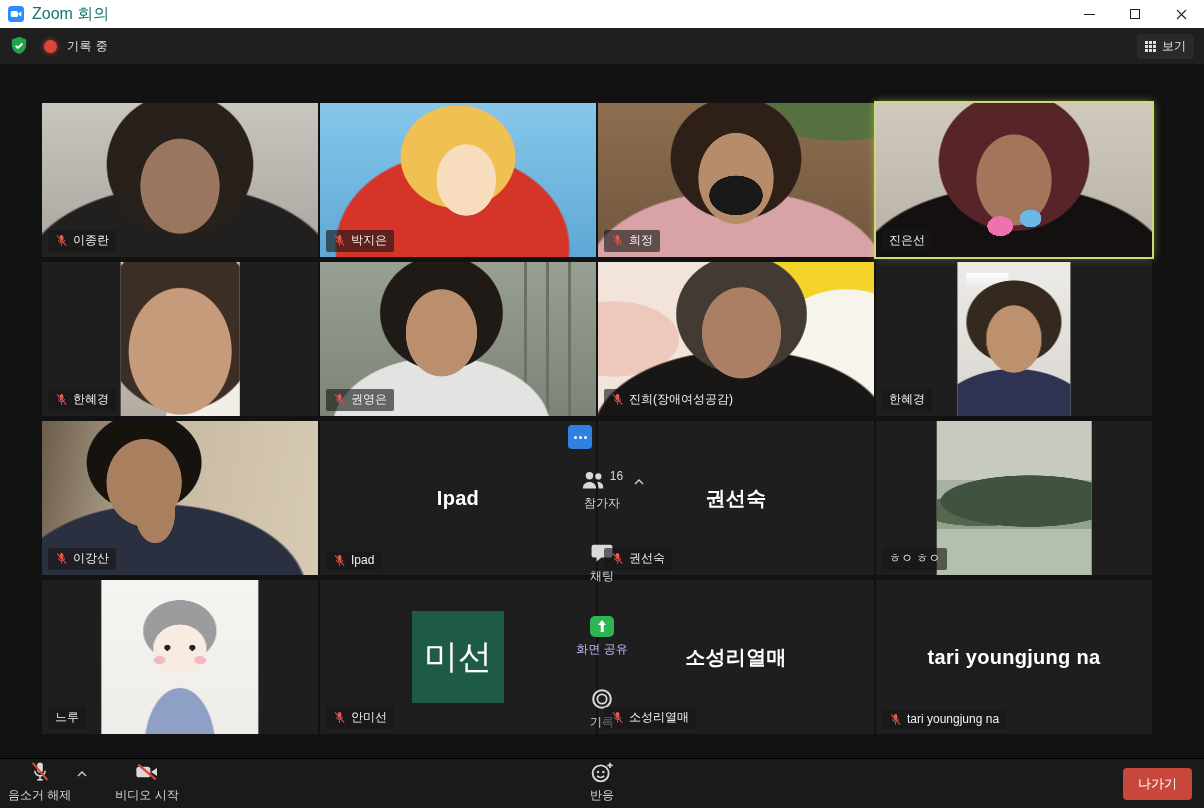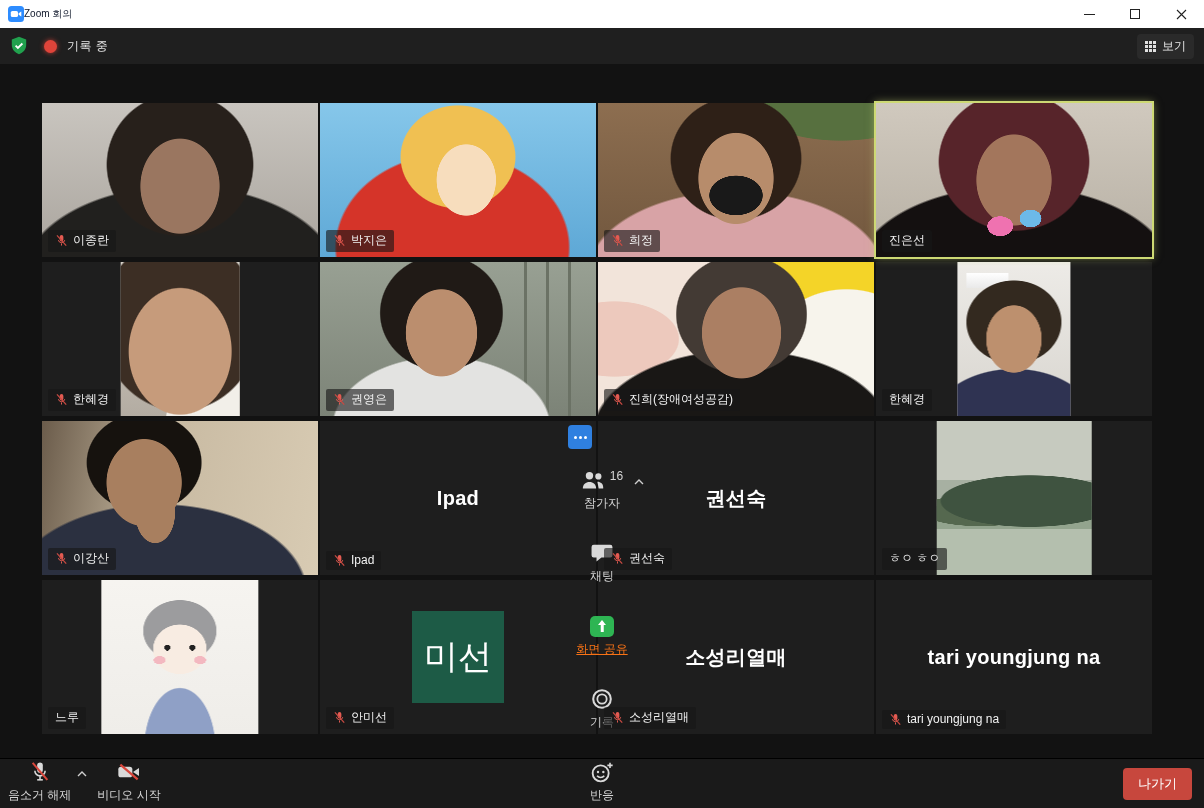--- a/index.html
+++ b/index.html
@@ -2,21 +2,21 @@
 <html><head>
 <meta charset="utf-8">
 <style>
   * { margin:0; padding:0; box-sizing:border-box; }
   html,body { width:1204px; height:808px; overflow:hidden; }
   body { font-family:"Liberation Sans", sans-serif; background:#121212; position:relative; }
 
   
   .titlebar { height:28px; background:#ffffff; display:flex; align-items:center; padding-left:8px; }
   .zoom-logo { width:16px; height:16px; display:inline-flex; }
-  .title { font-size:10px; color:#0f172a; }
+  .title { font-size:16px; color:#0f766e; margin-left:8px; }
   .winbtns { margin-left:auto; display:flex; height:28px; }
   .winbtn { width:46px; height:28px; display:flex; align-items:center; justify-content:center; cursor:default; }
   .min-glyph { width:11px; height:1px; background:#222; display:block; }
   .max-glyph { width:10px; height:10px; border:1px solid #222; display:block; }
 
   
   .topstrip { height:36px; background:#1f1f1f; display:flex; align-items:center; padding:0 10px; }
   .shield { display:inline-flex; margin-right:16px; }
   .recdot { width:13px; height:13px; border-radius:50%; background:#df443a; box-shadow:0 0 5px rgba(223,68,58,.8); margin-right:10px; }
   .reclabel { color:#e8e8e8; font-size:12px; letter-spacing:.5px; }
@@ -112,26 +112,26 @@
     radial-gradient(ellipse 3px 3px at 58% 44%, #222 0 98%, transparent 100%),
     radial-gradient(ellipse 6px 4px at 37% 52%, #f3b8c0 0 98%, transparent 100%),
     radial-gradient(ellipse 6px 4px at 63% 52%, #f3b8c0 0 98%, transparent 100%),
     radial-gradient(ellipse 27px 25px at 50% 45%, #f8ece2 0 98%, transparent 100%),
     radial-gradient(ellipse 37px 31px at 50% 33%, #9c9c9e 0 98%, transparent 100%),
     radial-gradient(ellipse 36px 62px at 50% 110%, #8fa0c6 0 98%, transparent 100%),
     linear-gradient(180deg,#f6f4f0,#efede9); }
 
   
   .toolbar { position:absolute; left:0; right:0; bottom:0; height:50px; background:#1a1a1a; border-top:1px solid #000; }
-  .tb-left { position:absolute; left:8px; bottom:4px; display:flex; gap:26px;align-items:flex-end; }
+  .tb-left { position:absolute; left:8px; bottom:4px; display:flex; gap:44px;align-items:flex-end; }
   .tb-center { position:absolute; left:50%; transform:translateX(-50%); bottom:4px; display:flex; gap:30px;flex-direction:column; }
   .tb-item { position:relative; display:flex; flex-direction:column; align-items:center; gap:4px;
              color:#d5d5d5; font-size:12px; min-width:52px; cursor:default; }
   .tb-item .ico { height:22px; display:flex; align-items:center; justify-content:center; gap:3px; }
-  .tb-item.share { color:#f97316;text-decoration:underline; }
+  .tb-item.share { color:#c4b5fd; }
   .share-ico { width:24px; height:21px; background:#2eb553; border-radius:5px; position:relative; }
   .share-ico::before { content:""; position:absolute; left:50%; top:4px; transform:translateX(-50%);
        border-left:4.5px solid transparent; border-right:4.5px solid transparent; border-bottom:5px solid #fff; }
   .share-ico::after { content:""; position:absolute; left:50%; top:8px; transform:translateX(-50%); width:2.5px; height:8px; background:#fff; }
   .chev { position:absolute; right:-16px; top:5px; }
   .count { font-size:12px; color:#d5d5d5; margin-left:2px; transform:translateY(-4px); }
   .leave-btn { position:absolute; right:12px; top:50%; transform:translateY(-50%); background:#c7473d; color:#fff;
                font-size:13px; font-weight:400; padding:7px 15px; border-radius:4px; border:none; font-family:inherit; }
 </style>
 </head>

